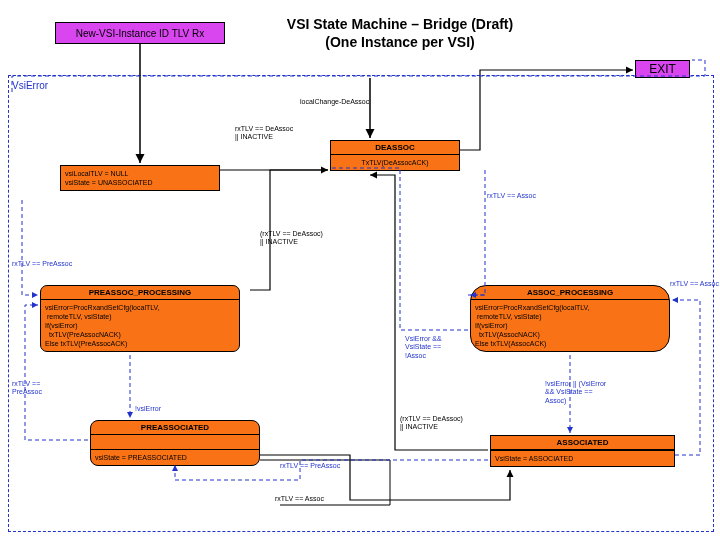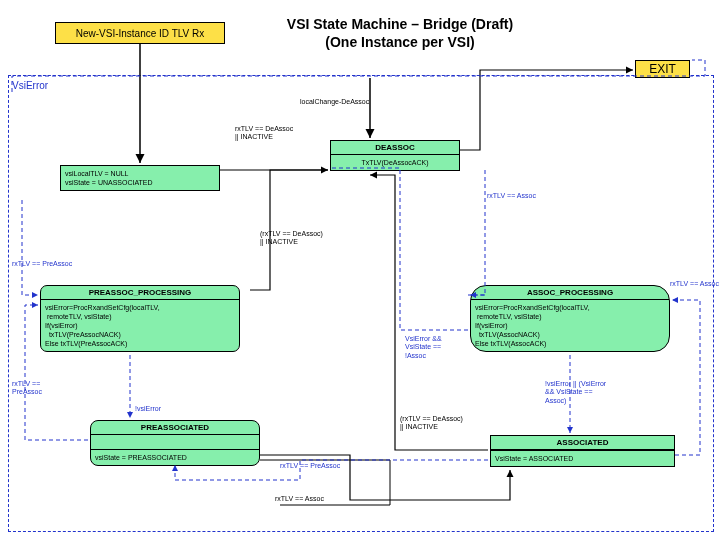--- a/index.html
+++ b/index.html
@@ -14,33 +14,33 @@
   .title {
     position: absolute;
     text-align: center;
     font-size: 14px;
     font-weight: bold;
     line-height: 1.3;
   }
   .box {
     position: absolute;
     border: 1px solid #000;
-    background: #fde047;
+    background: #d946ef;
     font-size: 8px;
     text-align: center;
     display: flex;
     align-items: center;
     justify-content: center;
     padding: 2px 4px;
     box-sizing: border-box;
   }
   .state-box {
     position: absolute;
     border: 1px solid #000;
-    background: #86efac;
+    background: #f97316;
     font-size: 8px;
     box-sizing: border-box;
   }
   .state-header {
     border-bottom: 1px solid #000;
     padding: 2px 4px;
     font-size: 8px;
     text-align: center;
     font-weight: bold;
   }

